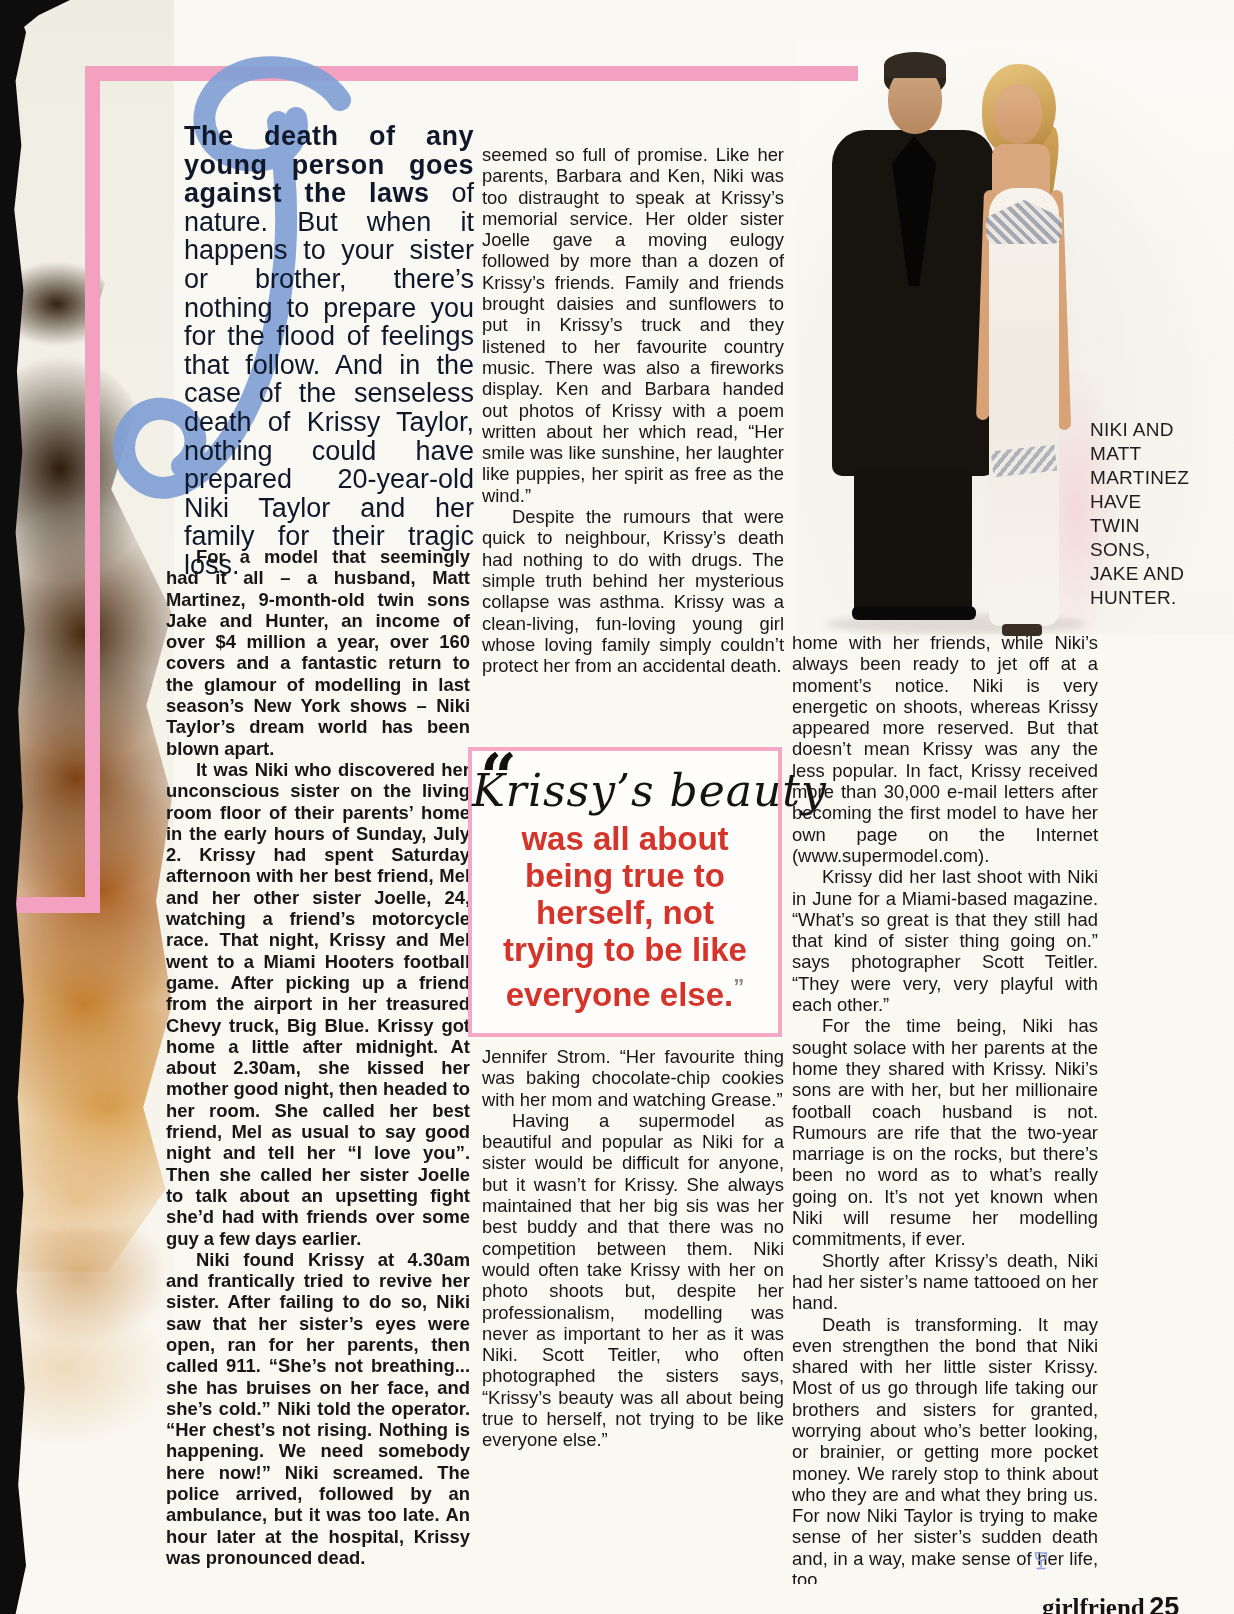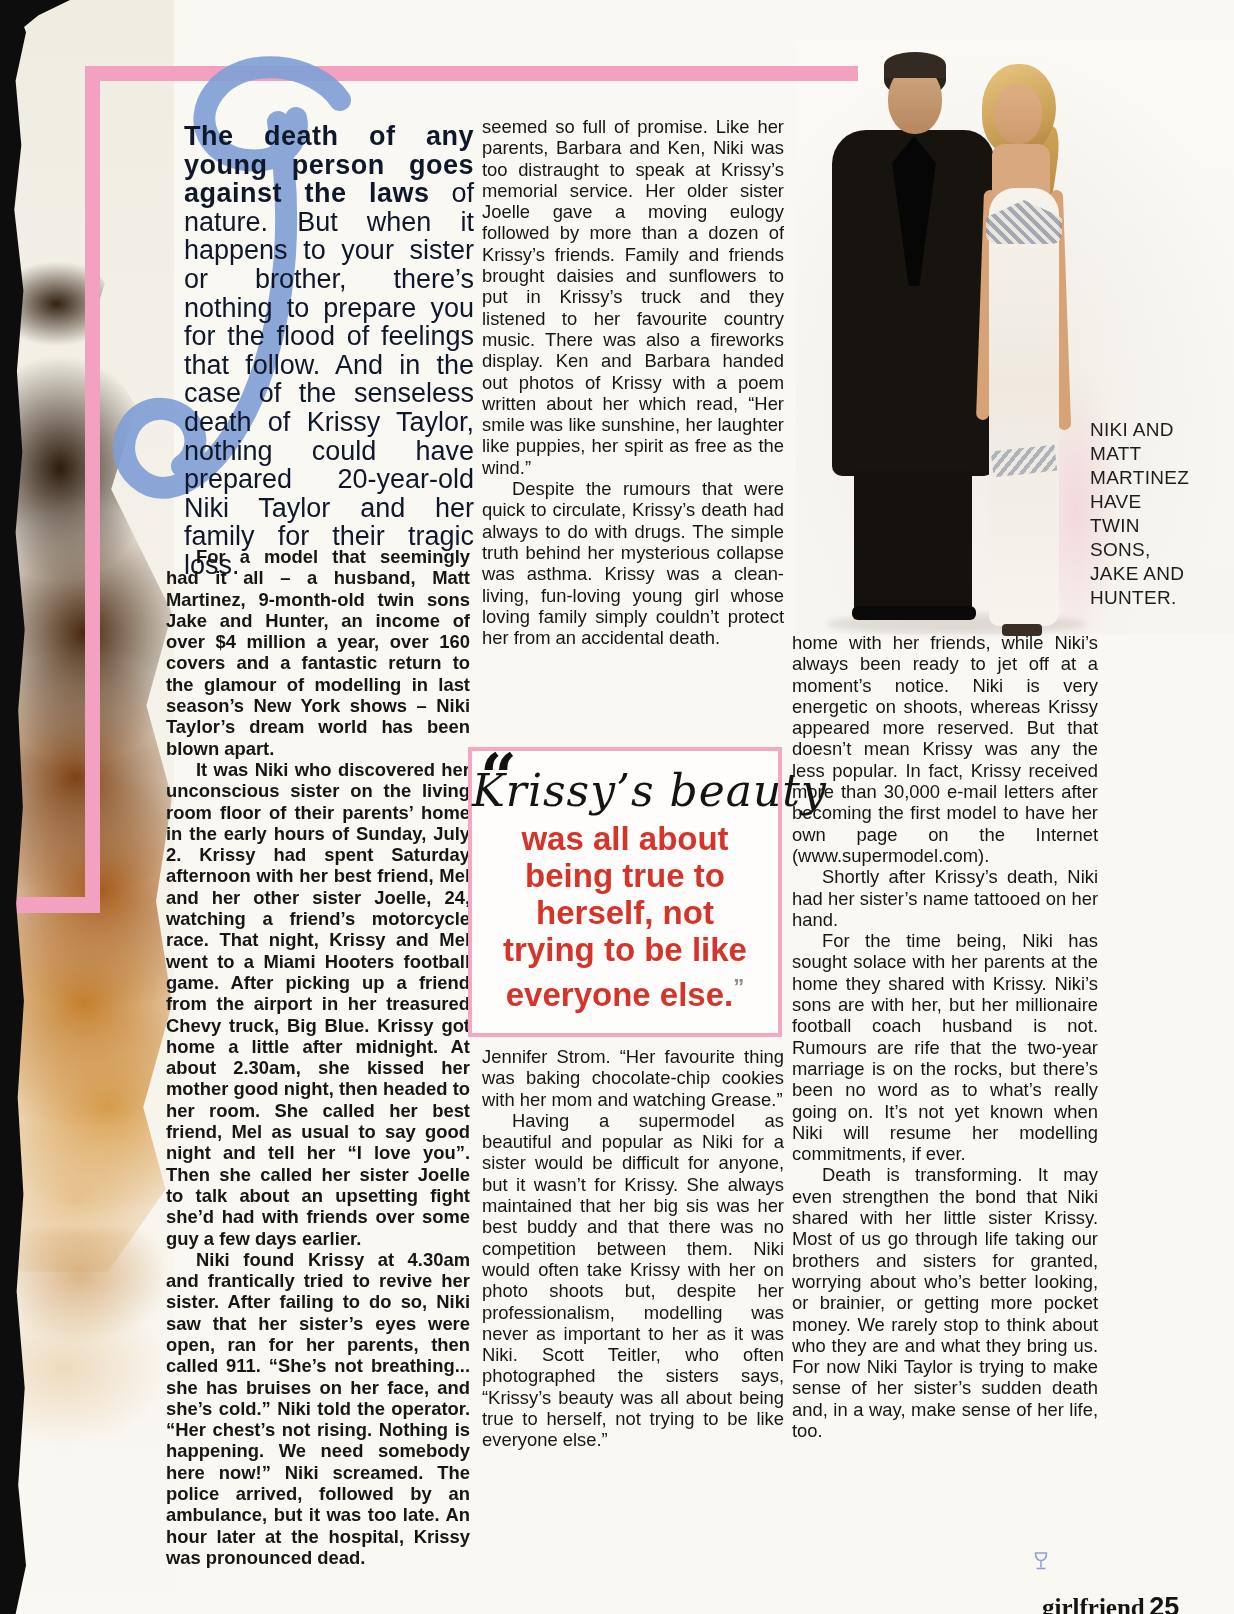--- a/index.html
+++ b/index.html
@@ -64,21 +64,21 @@
   .intro{
     position:absolute;left:184px;top:122px;width:290px;z-index:5;
     color:#0f172a;font-size:27px;line-height:28.6px;text-align:justify;
   }
   .intro .lead-bold{font-weight:700;letter-spacing:.5px;}
   
   .col{position:absolute;z-index:5;color:#161616;font-size:18.4px;line-height:21.3px;text-align:justify;overflow:hidden;}
   .col p{margin:0;text-indent:30px;}
   .col p.noindent{text-indent:0;}
   .col1{left:166px;top:546px;width:304px;height:1068px;font-weight:bold;}
-  .col2-top{left:482px;top:116px;width:302px;height:620px;}
+  .col2-top{left:482px;top:144px;width:302px;height:620px;}
   .col2-bottom{left:482px;top:1046px;width:302px;height:568px;}
   .col3{left:792px;top:632px;width:306px;height:952px;}
   
   .pull-quote{
     position:absolute;left:468px;top:747px;width:306px;height:282px;z-index:5;
     background:#fffdfb;border:4px solid #f3a9c4;text-align:center;
   }
   .pq-open{
     position:absolute;left:8px;top:-6px;font-size:64px;font-weight:700;color:#111;
     font-family:"DejaVu Serif", serif;line-height:1;
@@ -154,21 +154,21 @@
 <div class="intro"><span class="lead-bold">The death of any young person goes against the laws</span> <span>of nature. But when it happens to your sister or brother, there’s nothing to prepare you for the flood of feelings that follow. And in the case of the senseless death of Krissy Taylor, nothing could have prepared 20-year-old Niki Taylor and her family for their tragic loss.</span></div>
 
 <div class="col col1">
   <p>For a model that seemingly had it all – a husband, Matt Martinez, 9-month-old twin sons Jake and Hunter, an income of over $4 million a year, over 160 covers and a fantastic return to the glamour of modelling in last season’s New York shows – Niki Taylor’s dream world has been blown apart.</p>
   <p>It was Niki who discovered her unconscious sister on the living room floor of their parents’ home in the early hours of Sunday, July 2. Krissy had spent Saturday afternoon with her best friend, Mel and her other sister Joelle, 24, watching a friend’s motorcycle race. That night, Krissy and Mel went to a Miami Hooters football game. After picking up a friend from the airport in her treasured Chevy truck, Big Blue. Krissy got home a little after midnight. At about 2.30am, she kissed her mother good night, then headed to her room. She called her best friend, Mel as usual to say good night and tell her “I love you”. Then she called her sister Joelle to talk about an upsetting fight she’d had with friends over some guy a few days earlier.</p>
   <p>Niki found Krissy at 4.30am and frantically tried to revive her sister. After failing to do so, Niki saw that her sister’s eyes were open, ran for her parents, then called 911. “She’s not breathing... she has bruises on her face, and she’s cold.” Niki told the operator. “Her chest’s not rising. Nothing is happening. We need somebody here now!” Niki screamed. The police arrived, followed by an ambulance, but it was too late. An hour later at the hospital, Krissy was pronounced dead.</p>
 </div>
 
 <div class="col col2-top">
   <p class="noindent">seemed so full of promise. Like her parents, Barbara and Ken, Niki was too distraught to speak at Krissy’s memorial service. Her older sister Joelle gave a moving eulogy followed by more than a dozen of Krissy’s friends. Family and friends brought daisies and sunflowers to put in Krissy’s truck and they listened to her favourite country music. There was also a fireworks display. Ken and Barbara handed out photos of Krissy with a poem written about her which read, “Her smile was like sunshine, her laughter like puppies, her spirit as free as the wind.”</p>
-  <p>Despite the rumours that were quick to circulate, Krissy’s death had always to do with drugs. The simple truth behind her mysterious collapse was asthma. Krissy was a clean-living, fun-loving young girl whose loving family simply couldn’t protect her from an accidental death.</p>
+  <p>Despite the rumours that were quick to neighbour, Krissy’s death had nothing to do with drugs. The simple truth behind her mysterious collapse was asthma. Krissy was a clean-living, fun-loving young girl whose loving family simply couldn’t protect her from an accidental death.</p>
 </div>
 
 <div class="pull-quote">
   <span class="pq-open">“</span>
   <div class="pq-script">Krissy’s beauty</div>
   <div class="pq-red"><span>was all about being true to herself, not trying to be like everyone else.</span><span class="pq-close">”</span></div>
 </div>
 
 <div class="col col2-bottom">
   <p class="noindent">Jennifer Strom. “Her favourite thing was baking chocolate-chip cookies with her mom and watching Grease.”</p>
@@ -201,22 +201,23 @@
 MATT
 MARTINEZ
 HAVE
 TWIN
 SONS,
 JAKE AND
 HUNTER.</div>
 
 <div class="col col3">
   <p class="noindent">home with her friends, while Niki’s always been ready to jet off at a moment’s notice. Niki is very energetic on shoots, whereas Krissy appeared more reserved. But that doesn’t mean Krissy was any the less popular. In fact, Krissy received more than 30,000 e-mail letters after becoming the first model to have her own page on the Internet (www.supermodel.com).</p>
+  <p>Krissy did her last shoot with Niki in June for a Miami-based magazine. “What’s so great is that they still had that kind of sister thing going on.” says photographer Scott Teitler. “They were very, very playful with each other.”</p>
+  <p>For the time being, Niki has sought solace with her parents at the home they shared with Krissy. Niki’s sons are with her, but her millionaire football coach husband is not. Rumours are rife that the two-year marriage is on the rocks, but there’s been no word as to what’s really going on. It’s not yet known when Niki will resume her modelling commitments, if ever.</p>
   <p>Shortly after Krissy’s death, Niki had her sister’s name tattooed on her hand.</p>
-  <p>For the time being, Niki has sought solace with her parents at the home they shared with Krissy. Niki’s sons are with her, but her millionaire football coach husband is not. Rumours are rife that the two-year marriage is on the rocks, but there’s been no word as to what’s really going on. It’s not yet known when Niki will resume her modelling commitments, if ever.</p>
   <p>Death is transforming. It may even strengthen the bond that Niki shared with her little sister Krissy. Most of us go through life taking our brothers and sisters for granted, worrying about who’s better looking, or brainier, or getting more pocket money. We rarely stop to think about who they are and what they bring us. For now Niki Taylor is trying to make sense of her sister’s sudden death and, in a way, make sense of her life, too.</p>
 </div>
 
 <svg class="end-mark" viewBox="0 0 18 22">
   <path d="M3.5 3 C3.5 8 6 10.5 9 10.5 C12 10.5 14.5 8 14.5 3 Z" fill="none" stroke="#8fa0e0" stroke-width="1.6"></path>
   <line x1="9" y1="10.5" x2="9" y2="17.5" stroke="#8fa0e0" stroke-width="1.6"></line>
   <line x1="4.5" y1="18.5" x2="13.5" y2="18.5" stroke="#8fa0e0" stroke-width="1.6"></line>
 </svg>
 
 <div class="footer">

